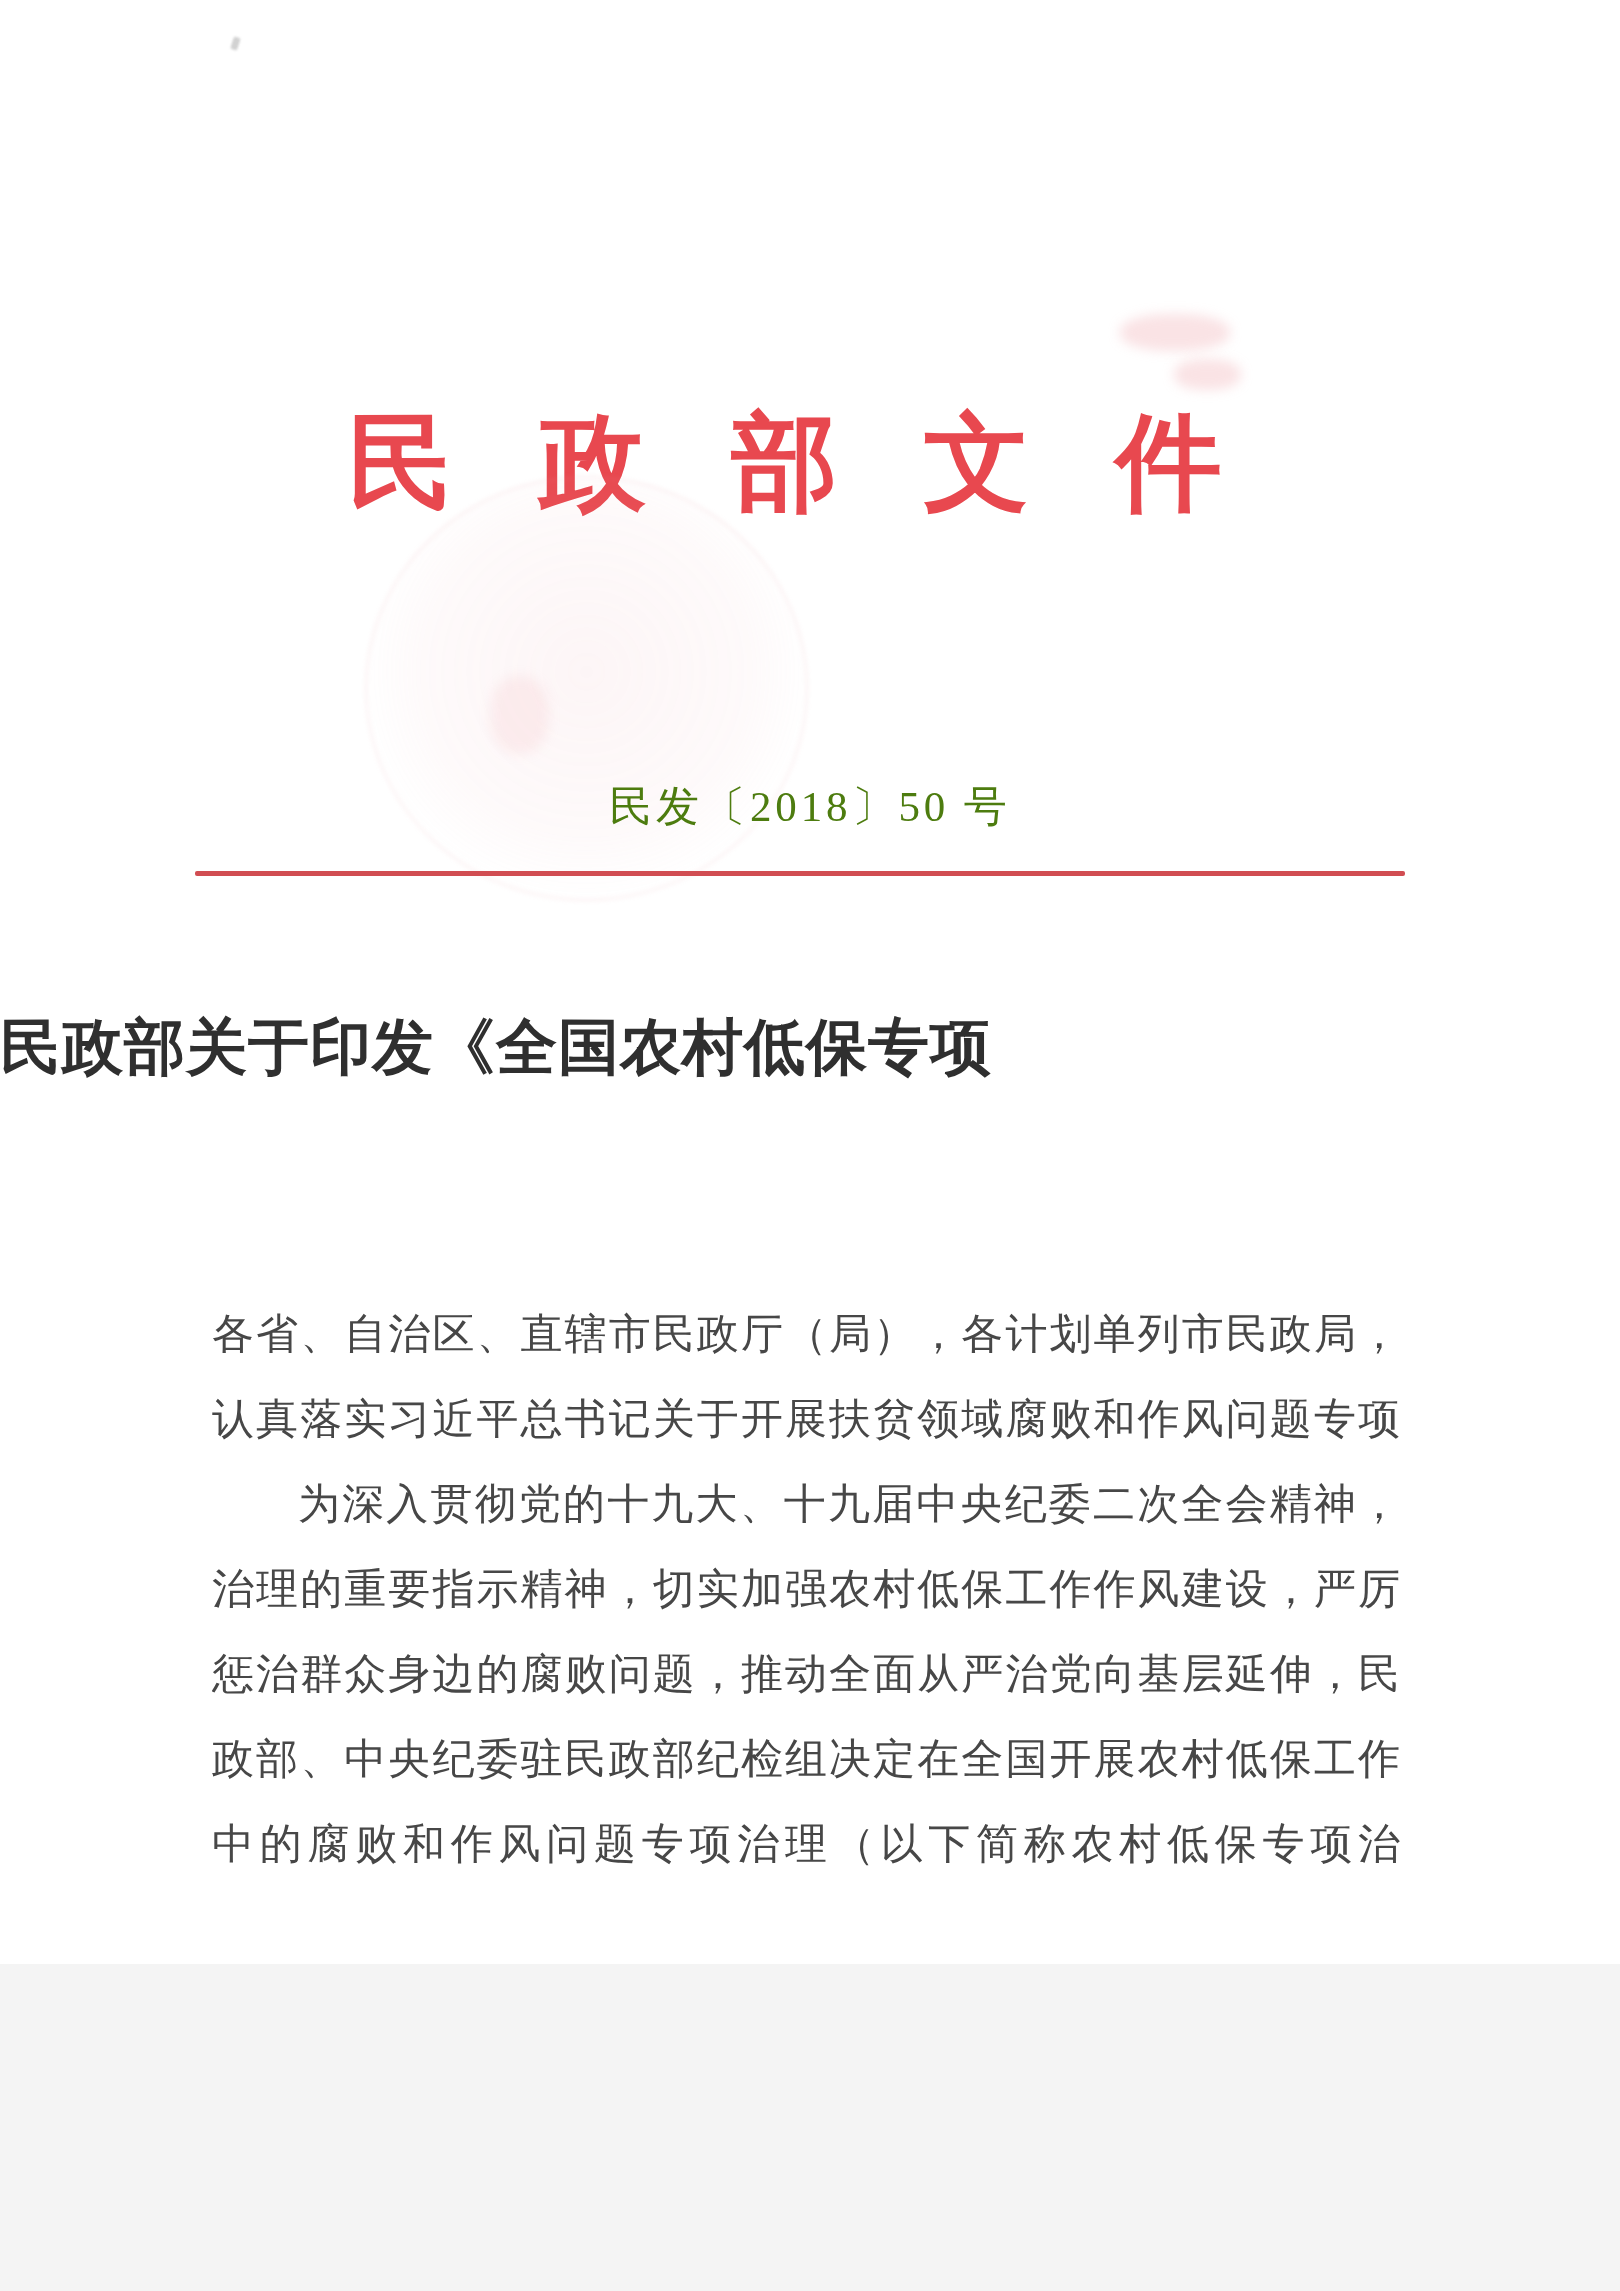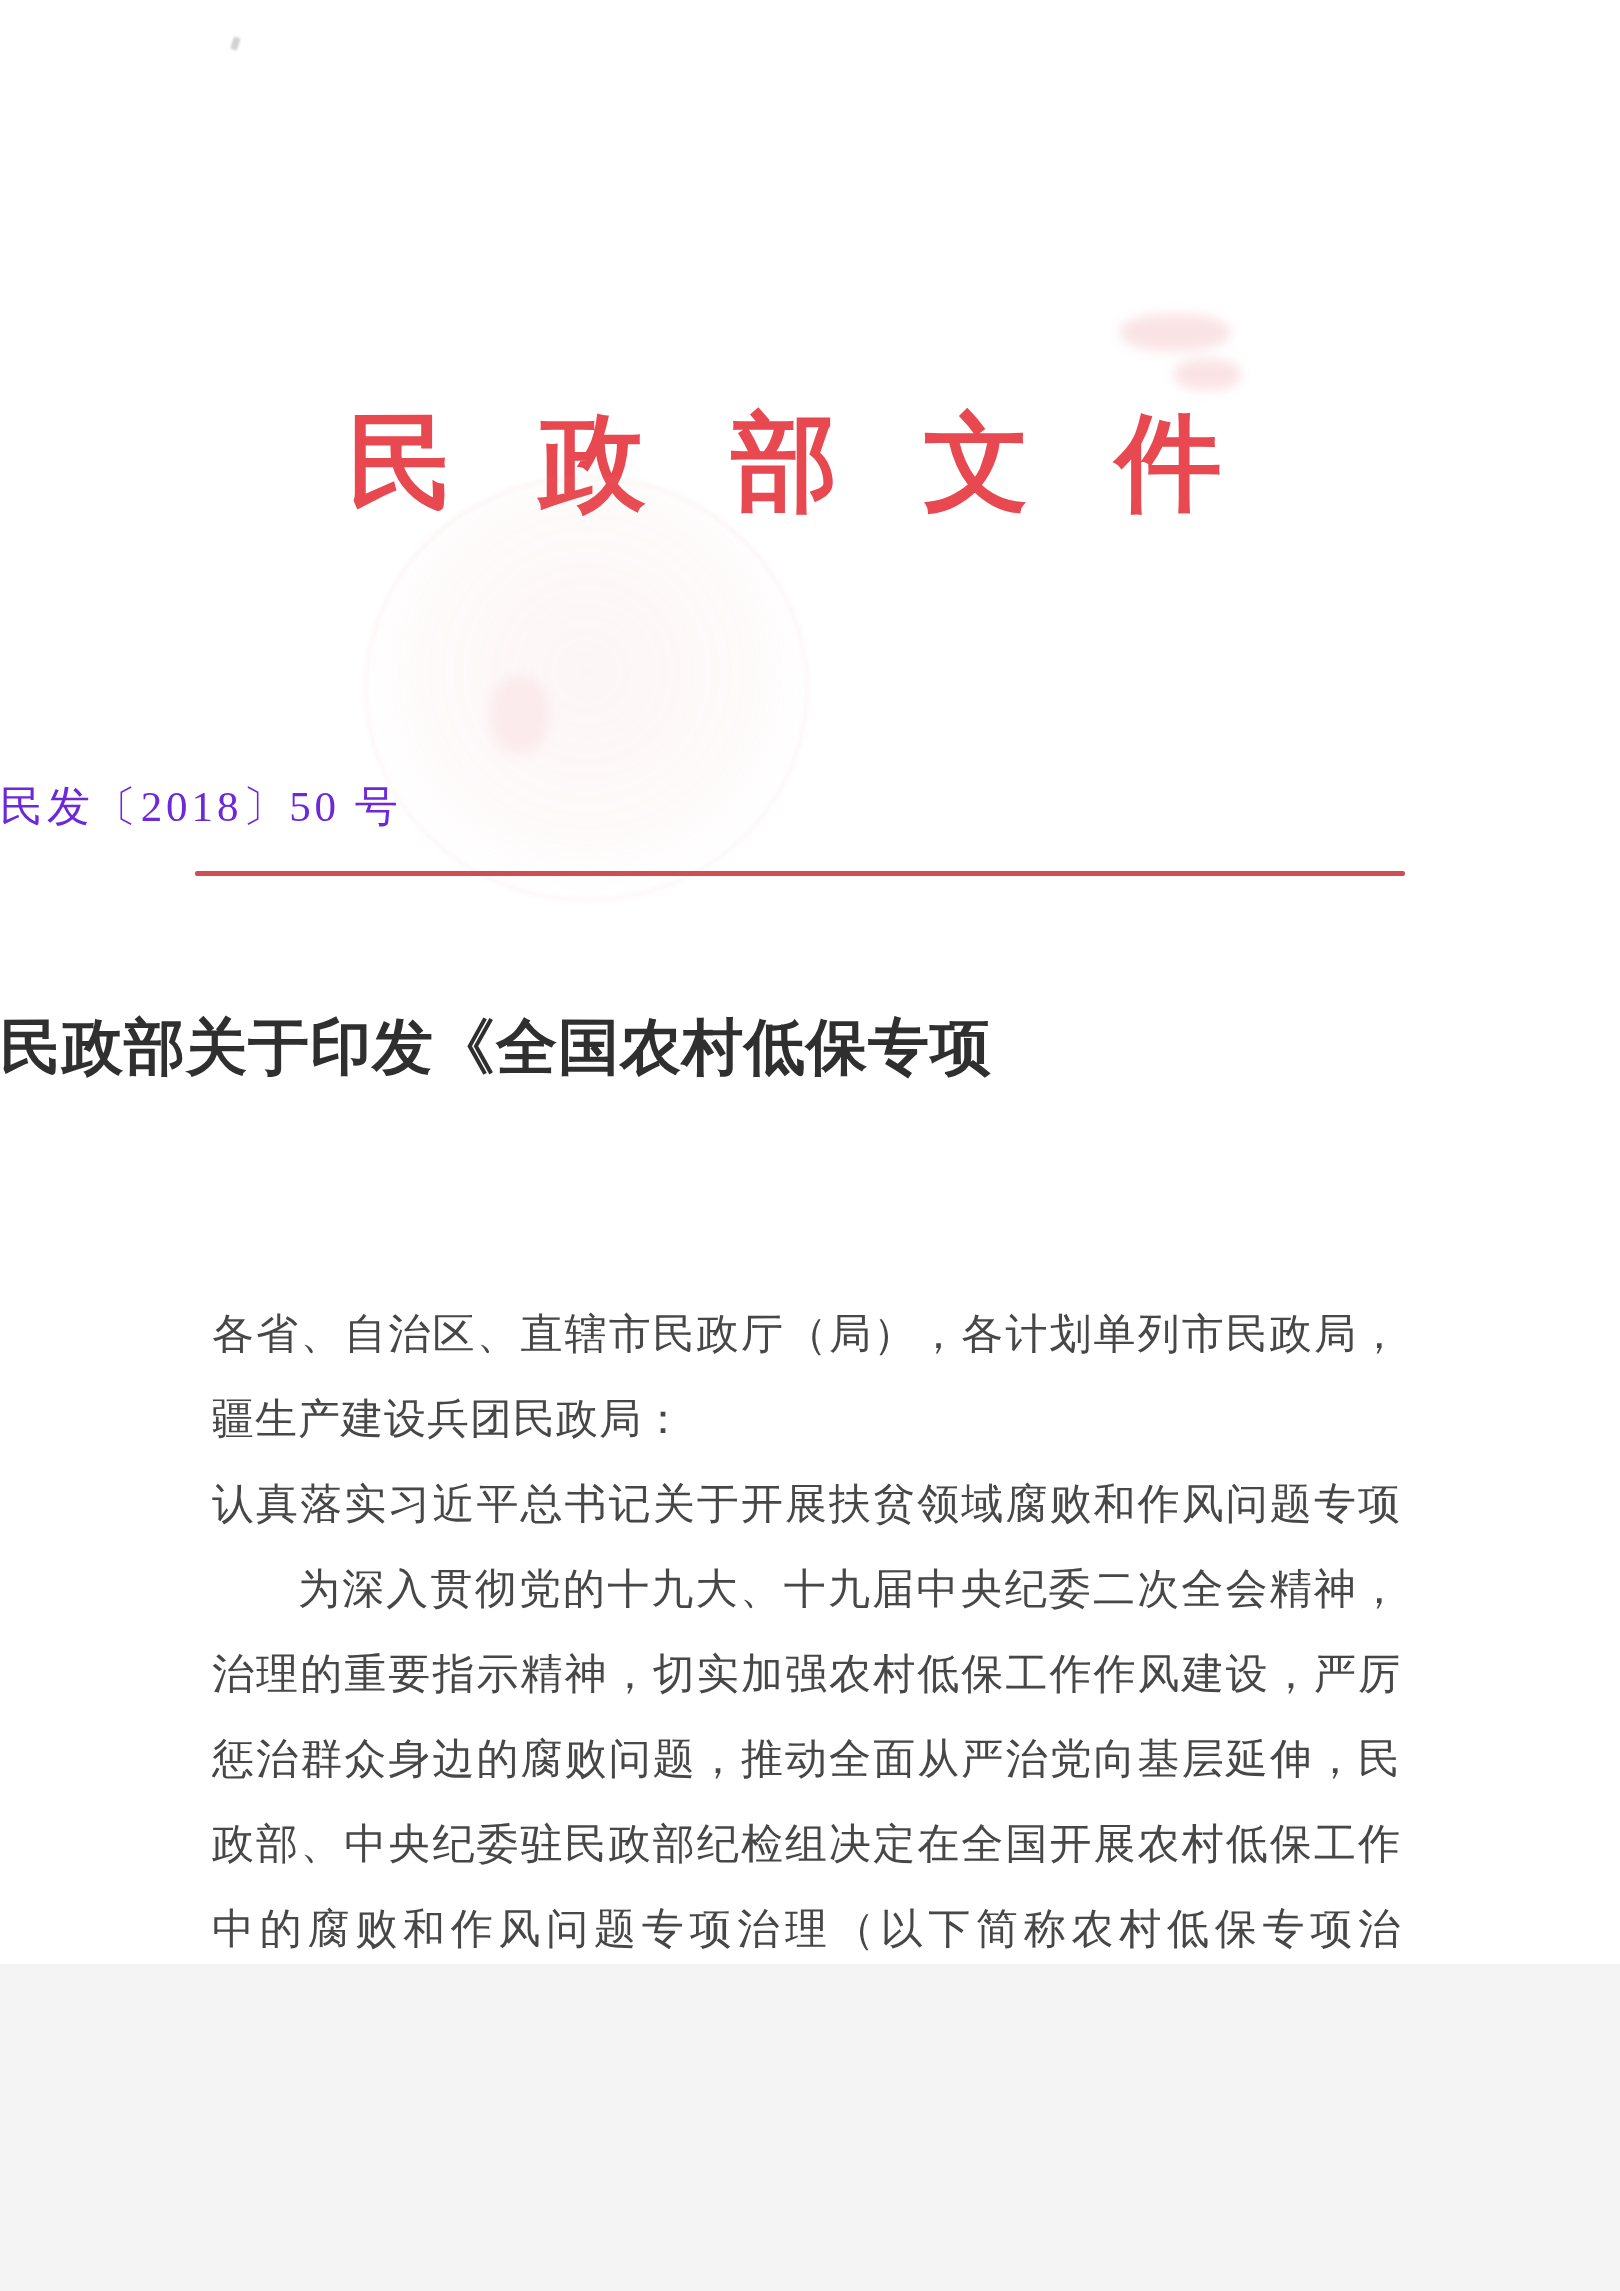--- a/index.html
+++ b/index.html
@@ -58,24 +58,24 @@
     border-radius: 45%;
   }
   .smudge.s1 { left: 1120px; top: 314px; width: 110px; height: 37px; }
   .smudge.s2 { left: 1174px; top: 359px; width: 67px;  height: 31px; }
   .smudge.s3 { left: 490px;  top: 676px; width: 59px;  height: 78px; opacity: .5; }
 
   
   .doc-number {
     position: absolute; top: 783px; left: 0;
     width: 1620px;
-    text-align: left;
+    text-align: center;
     font-size: 43px; line-height: 47px;
     letter-spacing: 3.9px;
-    color: #6d28d9;
+    color: #4d7c0f;
   }
 
   
   .red-rule {
     position: absolute; top: 871px; left: 195px;
     width: 1210px; height: 4.9px;
     background: var(--divider-red, #d14d52);
     border-radius: 2px;
   }
 
@@ -136,21 +136,20 @@
   <div class="doc-number">民发〔2018〕50 号</div>
 
   <div class="red-rule"></div>
 
   <div class="doc-title">
     <div>民政部关于印发《全国农村低保专项</div>
   </div>
 
   <div class="body-text">
     <div class="bl jl">各省、自治区、直辖市民政厅（局），各计划单列市民政局，新</div>
-    <div class="bl">疆生产建设兵团民政局：</div>
     <div class="bl jl">认真落实习近平总书记关于开展扶贫领域腐败和作风问题专项</div>
     <div class="bl jl indent">为深入贯彻党的十九大、十九届中央纪委二次全会精神，</div>
     <div class="bl jl">治理的重要指示精神，切实加强农村低保工作作风建设，严厉</div>
     <div class="bl jl">惩治群众身边的腐败问题，推动全面从严治党向基层延伸，民</div>
     <div class="bl jl">政部、中央纪委驻民政部纪检组决定在全国开展农村低保工作</div>
     <div class="bl jl">中的腐败和作风问题专项治理（以下简称农村低保专项治理）。</div>
   </div>
 
   <div class="page-number">—1—</div>
 

